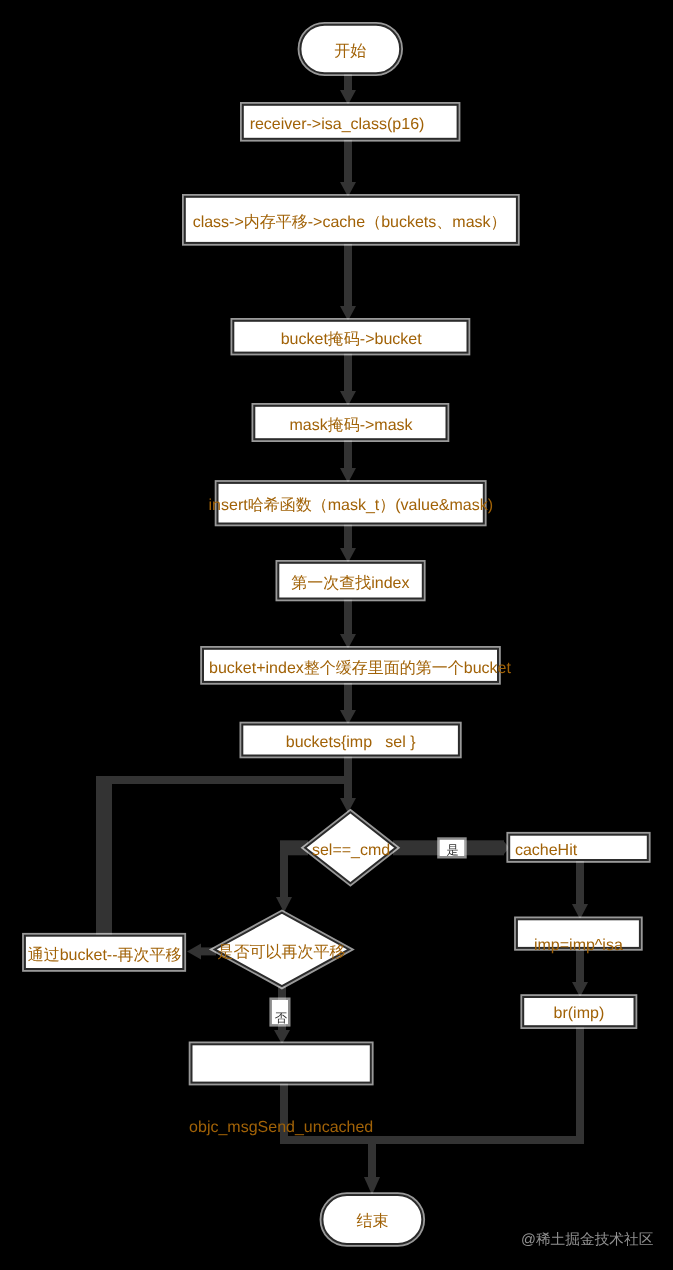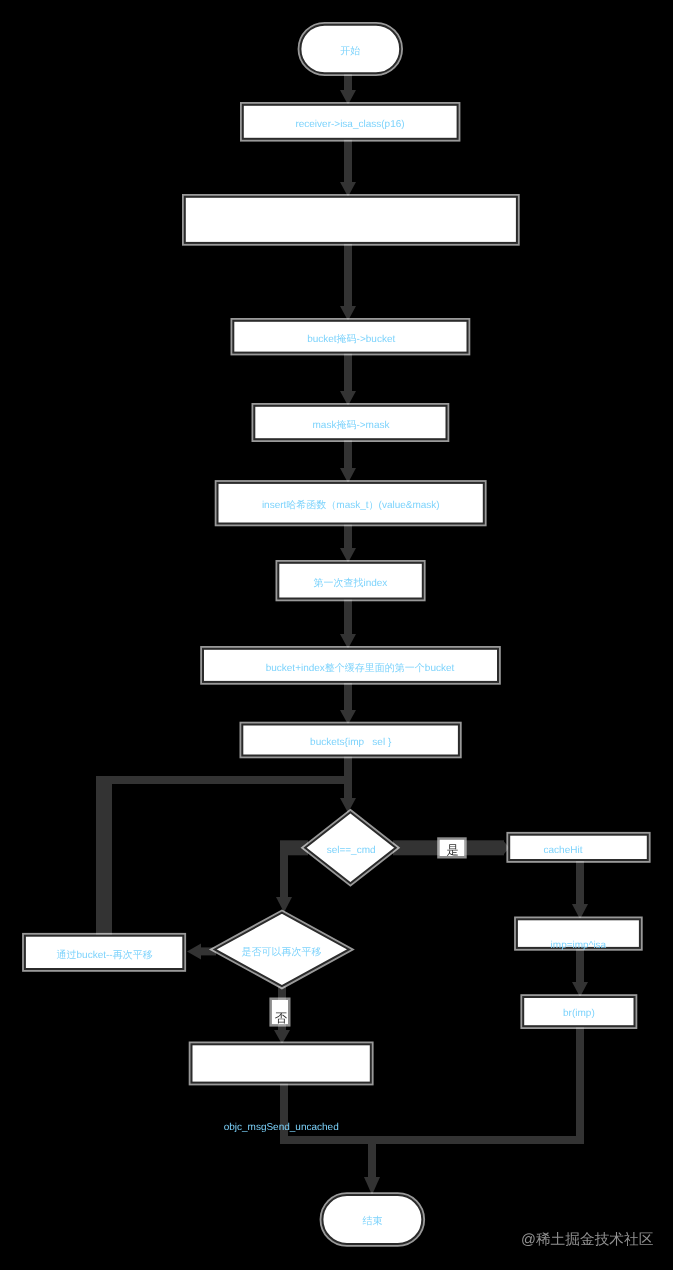--- a/index.html
+++ b/index.html
@@ -2,21 +2,21 @@
 <html><head>
 <meta charset="utf-8">
 <title>cache lookup flowchart</title>
 <style>
   html,body{margin:0;padding:0;background:#000;}
   body{width:673px;height:1270px;overflow:hidden;
        font-family:"Liberation Sans","DejaVu Sans",sans-serif;
        -webkit-font-smoothing:antialiased;text-rendering:geometricPrecision;}
   #stage{position:relative;width:673px;height:1270px;background:#000;overflow:hidden;will-change:transform;}
   svg.layer{position:absolute;left:0;top:0;width:673px;height:1270px;}
-  .nlabel{position:absolute;color:#7dd3fc;font-size:10px;line-height:1;
+  .nlabel{position:absolute;color:#a16207;font-size:16px;line-height:1;
           white-space:pre;transform:translate(-50%,-50%);}
   .elabel{position:absolute;color:#303030;font-size:12.3px;line-height:1;
           white-space:pre;transform:translate(-50%,-50%);}
   #watermark{position:absolute;color:#909090;font-size:14.7px;white-space:nowrap;
              letter-spacing:0px;}
 </style>
 </head>
 <body>
 
 <div id="stage">
@@ -113,31 +113,32 @@
         <rect x="271.9" y="1000" width="16.1" height="24.1"></rect>
       </g>
     </defs>
     <use href="#shapes" fill="#ffffff" stroke="#ffffff" stroke-width="5.6" filter="url(#halo-blur)" opacity="0.6"></use>
     <use href="#shapes" fill="#ffffff" stroke="#2b2b2b" stroke-width="2"></use>
     <use href="#labelboxes" fill="#ffffff" stroke="#ffffff" stroke-width="5" filter="url(#halo-blur)" opacity="0.55"></use>
     <use href="#labelboxes" fill="#ffffff" stroke="none"></use>
   </svg>
 
   <div class="nlabel" style="left:350.2px;top:52.2px">开始</div>
-  <div class="nlabel" style="left:350px;top:125.0px">receiver-&gt;isa_class(p16)</div>
+  <div class="nlabel" style="left:337px;top:125.0px">receiver-&gt;isa_class(p16)</div>
+  <div class="nlabel" style="left:349.6px;top:223.1px">class-&gt;内存平移-&gt;cache（buckets、mask）</div>
   <div class="nlabel" style="left:351.2px;top:339.9px">bucket掩码-&gt;bucket</div>
   <div class="nlabel" style="left:351.0px;top:425.7px">mask掩码-&gt;mask</div>
   <div class="nlabel" style="left:350.8px;top:506.4px">insert哈希函数（mask_t）(value&amp;mask)</div>
   <div class="nlabel" style="left:350.4px;top:583.8px">第一次查找index</div>
   <div class="nlabel" style="left:360px;top:668.5px">bucket+index整个缓存里面的第一个bucket</div>
   <div class="nlabel" style="left:350.7px;top:743.2px">buckets{imp   sel }</div>
   <div class="nlabel" style="left:351.1px;top:851.0px">sel==_cmd</div>
   <div class="nlabel" style="left:281.5px;top:952.6px">是否可以再次平移</div>
   <div class="nlabel" style="left:104.6px;top:955.6px">通过bucket--再次平移</div>
-  <div class="nlabel" style="left:563px;top:850.5px">cacheHit</div>
+  <div class="nlabel" style="left:546px;top:850.5px">cacheHit</div>
   <div class="nlabel" style="left:578.4px;top:946px">imp=imp^isa</div>
   <div class="nlabel" style="left:578.9px;top:1014.3px">br(imp)</div>
   <div class="nlabel" style="left:281.2px;top:1128px">objc_msgSend_uncached</div>
   <div class="nlabel" style="left:372.4px;top:1222.1px">结束</div>
 
   <div class="elabel" style="left:452.7px;top:850.3px">是</div>
   <div class="elabel" style="left:280.8px;top:1017.9px">否</div>
 
   <div id="watermark" style="left:521px;top:1231px">@稀土掘金技术社区</div>
 </div>

